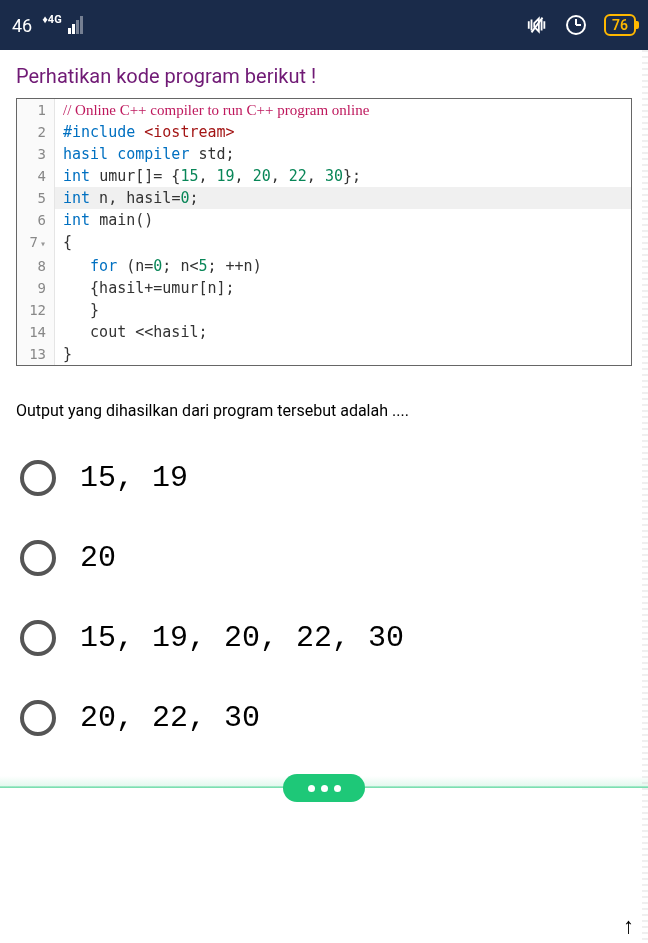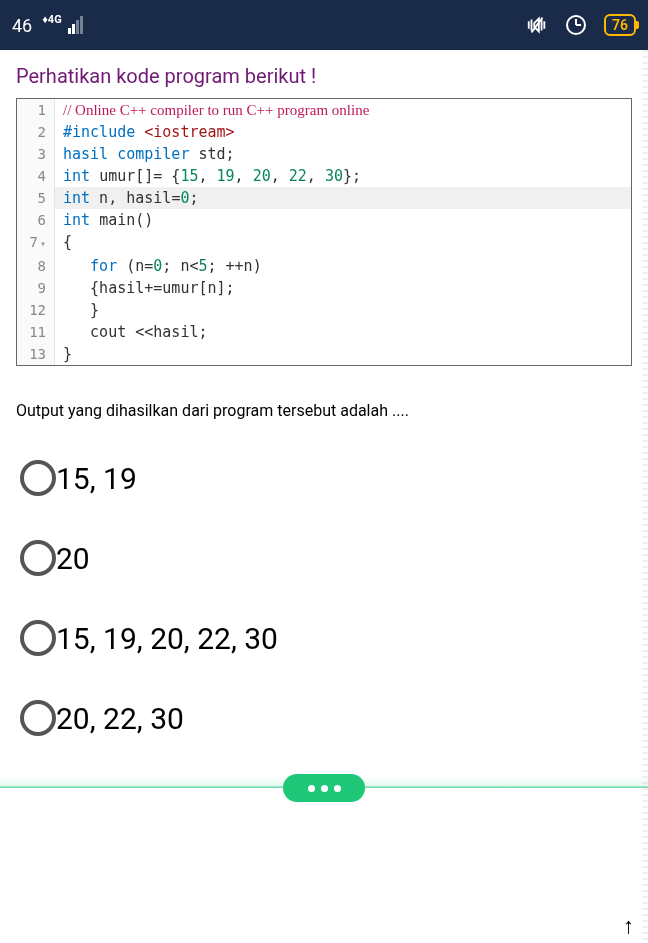--- a/index.html
+++ b/index.html
@@ -103,22 +103,24 @@
     .c-ident { color: #333; }
     .question-after {
       font-size: 16px;
       color: #000;
       margin-bottom: 40px;
       margin-top: 35px;
     }
     .options { display: flex; flex-direction: column; gap: 44px; padding-left: 4px; }
     .option {
       display: flex;
-      align-items: flex-end;
+      align-items: center;
+      gap: 24px;
       cursor: pointer;
+      font-family: Liberation Mono, monospace;
     }
     .radio {
       width: 36px;
       height: 36px;
       border: 4px solid #555;
       border-radius: 50%;
       flex-shrink: 0;
     }
     .option-label {
       font-size: 30px;
@@ -235,21 +237,21 @@
         </div>
         <div class="code-row">
           <div class="gutter">9</div>
           <div class="code-text"><span>   </span><span class="c-punc">{hasil+=umur[n];</span></div>
         </div>
         <div class="code-row">
           <div class="gutter">12</div>
           <div class="code-text"><span>   </span><span class="c-punc">}</span></div>
         </div>
         <div class="code-row">
-          <div class="gutter">11</div>
+          <div class="gutter">14</div>
           <div class="code-text"><span>   </span><span class="c-ident">cout </span><span class="c-punc">&lt;&lt;</span><span class="c-ident">hasil</span><span class="c-punc">;</span></div>
         </div>
         <div class="code-row">
           <div class="gutter">13</div>
           <div class="code-text"><span class="c-punc">}</span></div>
         </div>
       </div>
 
     <div class="question-after">Output yang dihasilkan dari program tersebut adalah ....</div>
 

